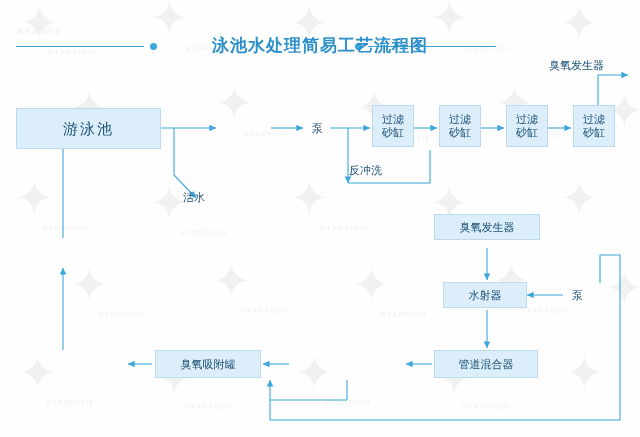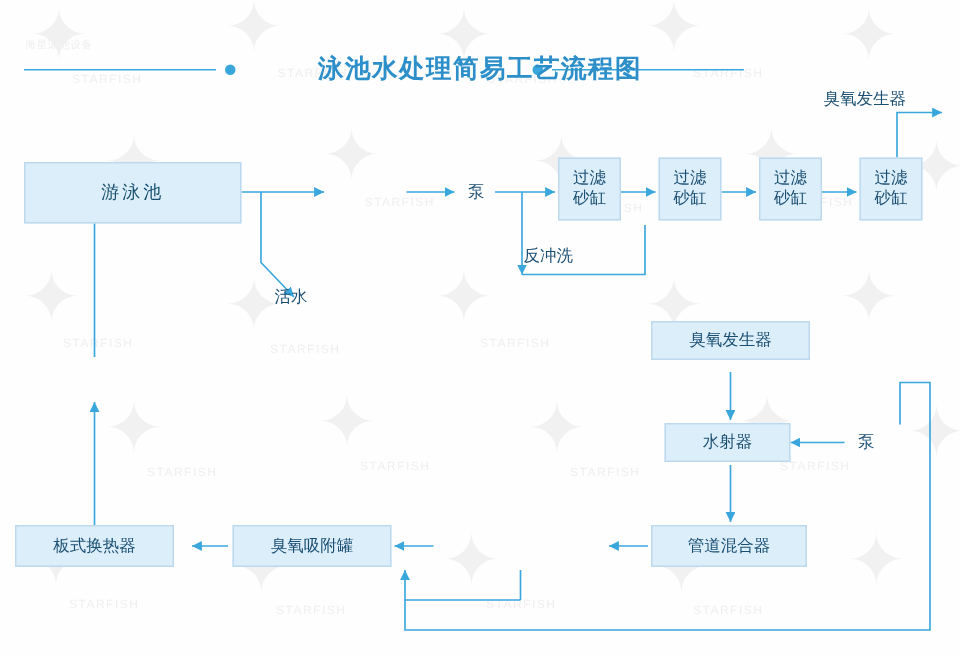--- a/index.html
+++ b/index.html
@@ -90,21 +90,21 @@
     display:flex;
     align-items:center;
     justify-content:center;
     text-align:center;
     font-size:11px;
     line-height:13px;
     white-space:pre-line;
     padding:1px;
   }
   .node.big {
-    font-size:12px;
+    font-size:15px;
     letter-spacing:2px;
     color:#17506f;
     align-items:center;
   }
   .label {
     position:absolute;
     font-size:11px;
     color:#1a4f73;
     white-space:nowrap;
   }
@@ -269,22 +269,19 @@
 
   <div class="node" style="left:434px; top:350px; width:104px; height:28px;">
     <span>管道混合器</span>
   </div>
 
 
   <div class="node" style="left:155px; top:350px; width:106px; height:28px;">
     <span>臭氧吸附罐</span>
   </div>
 
-  <div class="node" style="left:10px; top:350px; width:106px; height:28px;">
-    <span>板式换热器</span>
-  </div>
 
 
   <div class="label" style="left:549px; top:58px;">臭氧发生器</div>
   <div class="label" style="left:349px; top:163px;">反冲洗</div>
   <div class="label" style="left:183px; top:190px;">活水</div>
 
 </div>
 
 </body></html>

